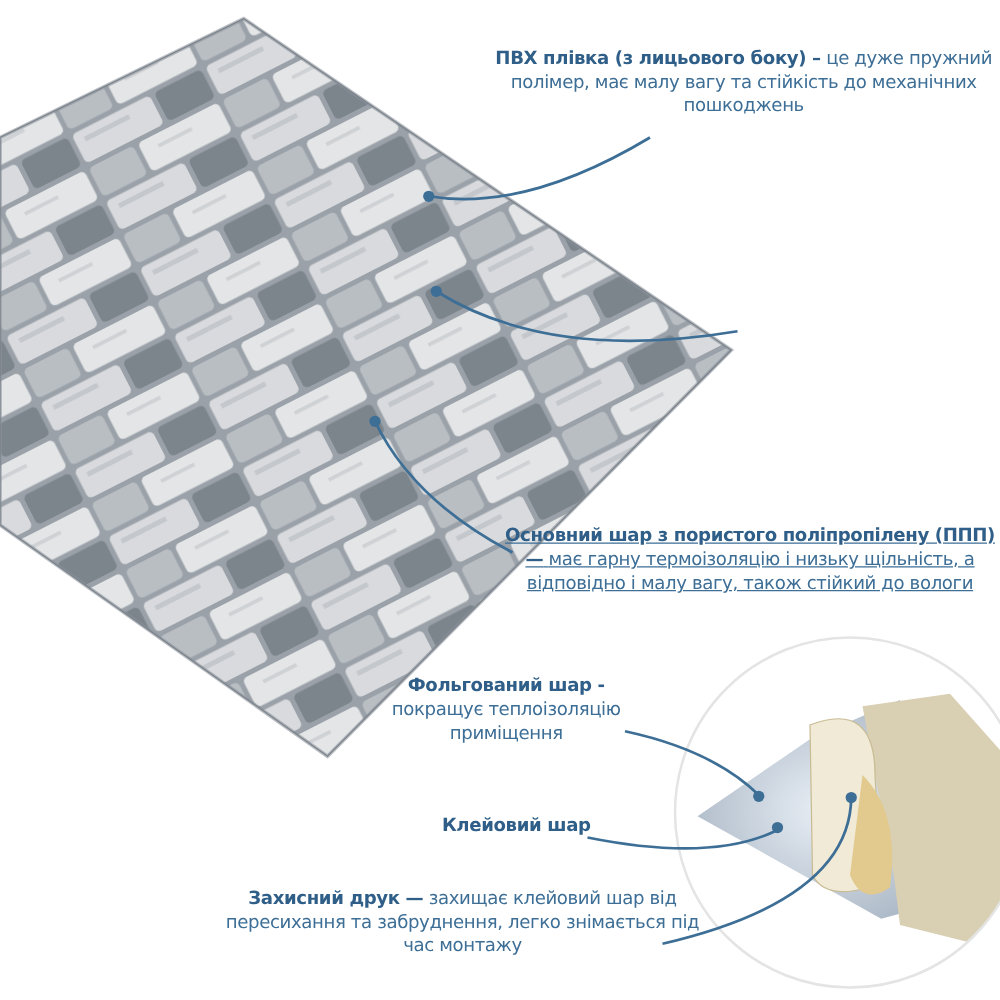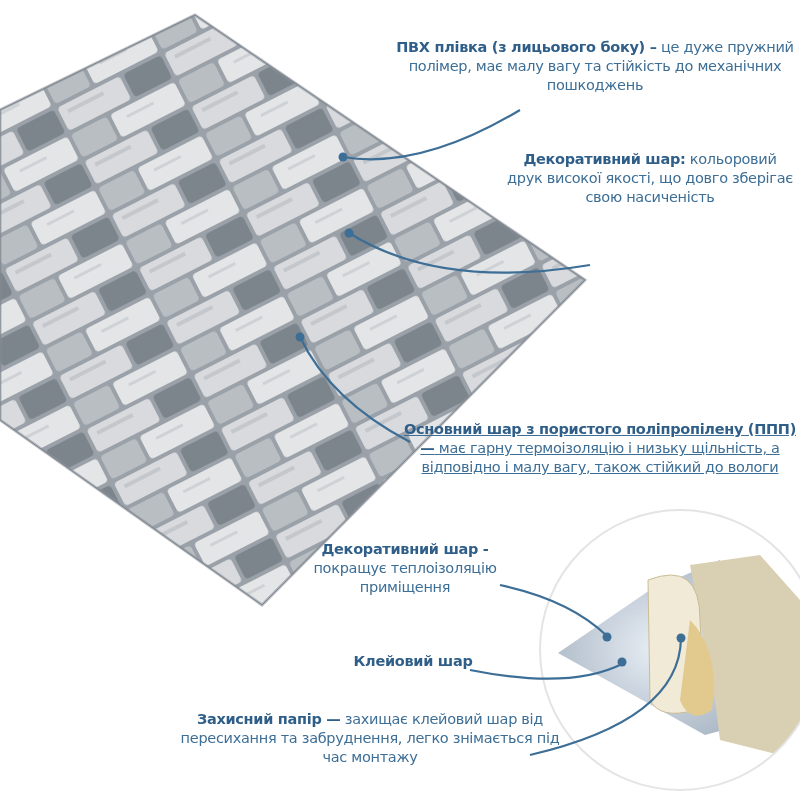--- a/index.html
+++ b/index.html
@@ -70,32 +70,28 @@
       <circle cx="607" cy="637" r="4.5"></circle>
       <circle cx="622" cy="662" r="4.5"></circle>
       <circle cx="681" cy="638" r="4.5"></circle>
     </g>
   </svg>
 
   <div class="label l1">
     <b>ПВХ плівка (з лицьового боку) –</b>
     <span>це дуже пружний полімер, має малу вагу та стійкість до механічних пошкоджень</span>
   </div>
-  <div class="label l2">
-    <b>Декоративний шар:</b>
-    <span>кольоровий друк високої якості, що довго зберігає свою насиченість</span>
-  </div>
   <div class="label l3">
     <b>Основний шар з пористого поліпропілену (ППП) —</b>
     <span>має гарну термоізоляцію і низьку щільність, а відповідно і малу вагу, також стійкий до вологи</span>
   </div>
   <div class="label l4">
-    <b>Декоративний шар -</b><br>
+    <b>Фольгований шар -</b><br>
     <span>покращує теплоізоляцію приміщення</span>
   </div>
   <div class="label l5">
     <b>Клейовий шар</b>
   </div>
   <div class="label l6">
-    <b>Захисний папір —</b>
+    <b>Захисний друк —</b>
     <span>захищає клейовий шар від пересихання та забруднення, легко знімається під час монтажу</span>
   </div>
 </div>
 
 </body></html>

